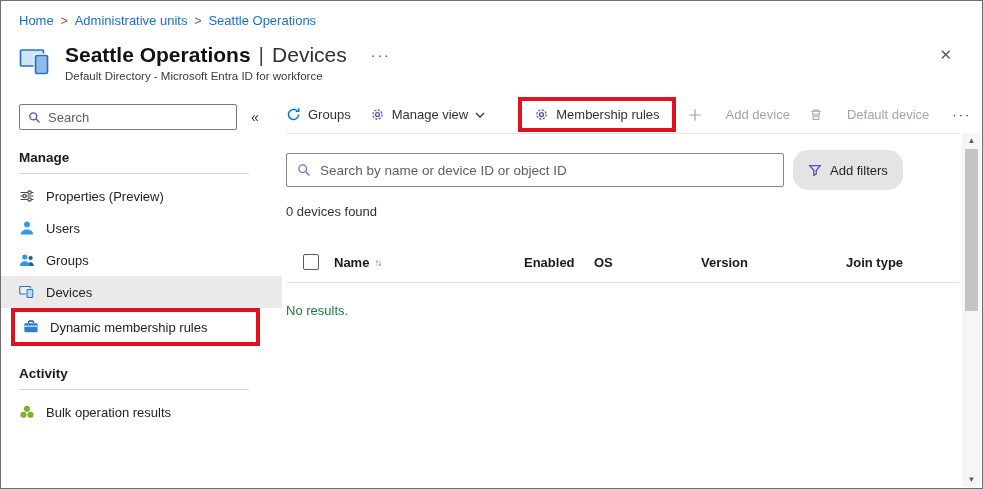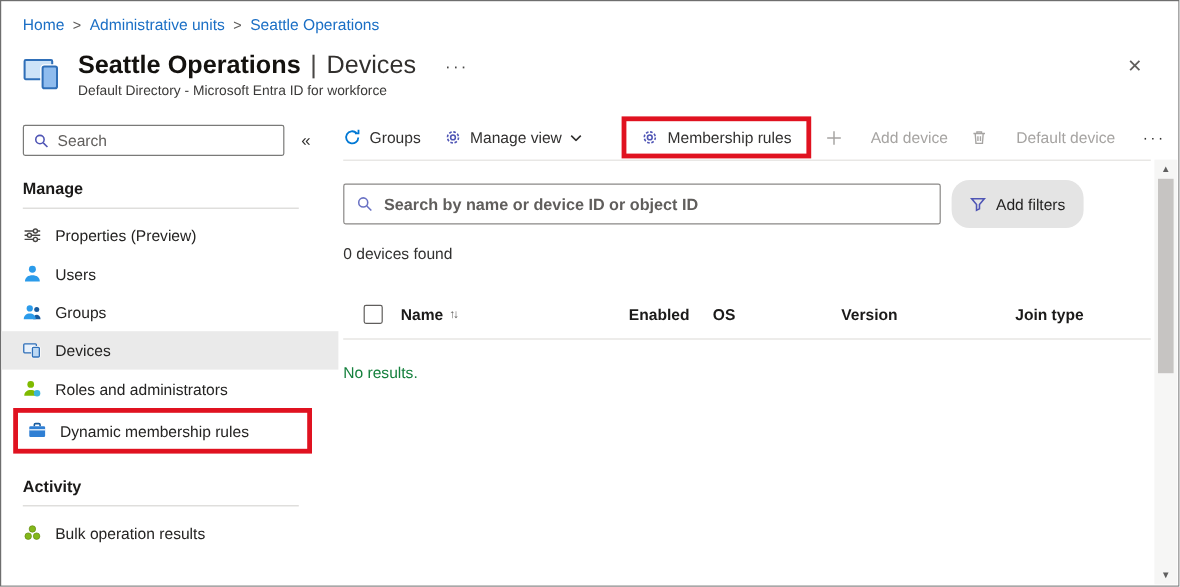--- a/index.html
+++ b/index.html
@@ -43,21 +43,21 @@
   .toolbar { display: flex; align-items: center; height: 37px; font-size: 13px; color: #323130; }
   .tb-btn { display: flex; align-items: center; gap: 7px; margin-right: 19px; cursor: pointer; white-space: nowrap; }
   .tb-btn.disabled { color: #a6a4a2; cursor: default; gap: 24px; }
   .tb-sep { width: 1px; height: 22px; background: #d2d0ce; margin-right: 14px; }
   .red-wrap-tb { border: 4px solid #e01220; padding: 6px 12px; margin-right: 12px; display: flex; align-items: center; }
   .red-wrap-tb .tb-btn { margin-right: 0; }
   .tb-more { letter-spacing: 2px; color: #323130; cursor: pointer; margin-left: 4px; }
   .toolbar-divider { border: none; border-top: 1px solid #e3e1df; }
   .search-row { display: flex; align-items: center; margin-top: 16px; }
   .main-search { width: 498px; height: 34px; border: 1px solid #8a8886; border-radius: 2px; display: flex; align-items: center; padding: 0 10px; background: #fff; }
-  .main-search input { border: none; outline: none; font-size: 13.5px; width: 100%; margin-left: 9px; font-family: "Liberation Sans", sans-serif; color:#201f1e;font-weight:bold; }
+  .main-search input { border: none; outline: none; font-size: 13.5px; width: 100%; margin-left: 9px; font-family: "Liberation Sans", sans-serif; color:#201f1e; }
   .main-search input::placeholder { color: #605e5c; }
   .filter-pill { margin-left: 9px; height: 40px; background: #e4e4e4; border-radius: 15px; display: flex; align-items: center; gap: 8px; padding: 0 15px; font-size: 13px; color: #201f1e; cursor: pointer; }
   .device-count { font-size: 13px; color: #323130; margin-top: 14px; }
   .table-header { display: grid; grid-template-columns: 48px 190px 70px 107px 145px 1fr; align-items: center; margin-top: 27px; height: 32px; font-size: 13px; font-weight: 700; color: #1b1a19; }
   .checkbox { width: 16px; height: 16px; border: 1px solid #605e5c; border-radius: 2px; margin-left: 17px; background: #fff; cursor: pointer; }
   .col-name { display: flex; align-items: center; gap: 5px; }
   .sort-glyph { font-size: 10px; font-weight: 400; color: #605e5c; letter-spacing: -2px; }
   .table-divider { border: none; border-top: 1px solid #e1dfdd; margin-top: 4px; }
   .no-results { font-size: 13px; color: #15803d; margin-top: 20px; }
   
@@ -159,32 +159,20 @@
       <span class="icon16">
         <svg width="16" height="16" viewBox="0 0 16 16">
           <rect x="0.8" y="2.5" width="10.5" height="7.5" rx="0.8" fill="#e8f1fb" stroke="#2f6fb8" stroke-width="1.1"></rect>
           <rect x="8" y="5.5" width="5.8" height="8" rx="0.8" fill="#fff" stroke="#fff" stroke-width="2.2"></rect>
           <rect x="8" y="5.5" width="5.8" height="8" rx="0.8" fill="#bcd8f3" stroke="#2f6fb8" stroke-width="1.1"></rect>
         </svg>
       </span>
       <span>Devices</span>
     </div>
 
-    <div class="side-item">
-      <span class="icon16">
-        <svg width="16" height="16" viewBox="0 0 16 16">
-          <g fill="#7fba00">
-              <circle cx="6.6" cy="4.4" r="2.8"></circle>
-              <path d="M1.2 13.8 c0-3.2 2.5-4.8 5.4-4.8 s5.4 1.6 5.4 4.8 z"></path>
-            </g>
-          <circle cx="11.9" cy="11.7" r="2.7" fill="#3bb5da"></circle>
-        </svg>
-      </span>
-      <span>Roles and administrators</span>
-    </div>
 
     <div class="red-wrap-side">
       <div class="side-item">
         <span class="icon16">
           <svg width="16" height="16" viewBox="0 0 16 16">
             <path d="M5.6 4.2 V3 a1 1 0 0 1 1-1 h2.8 a1 1 0 0 1 1 1 v1.2" fill="none" stroke="#175a9d" stroke-width="1.3"></path>
             <rect x="1.4" y="4.2" width="13.2" height="9" rx="1" fill="#2f7fd4"></rect>
             <rect x="1.4" y="6.6" width="13.2" height="1.1" fill="#fff" opacity="0.9"></rect>
           </svg>
         </span>

